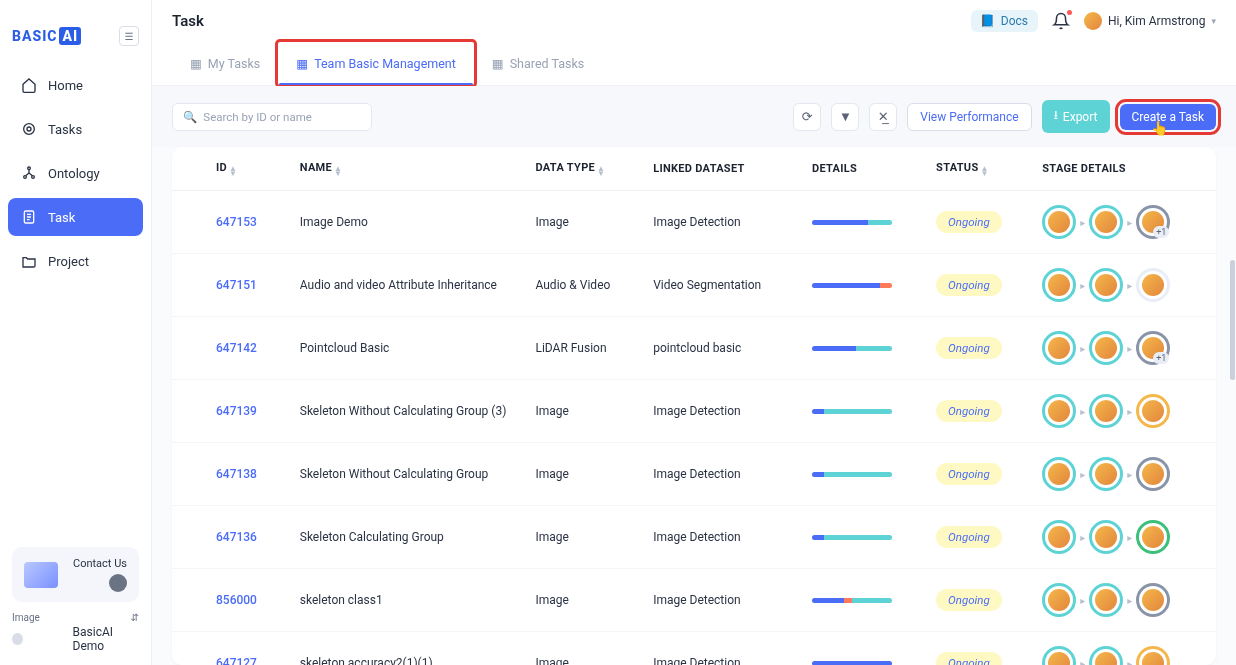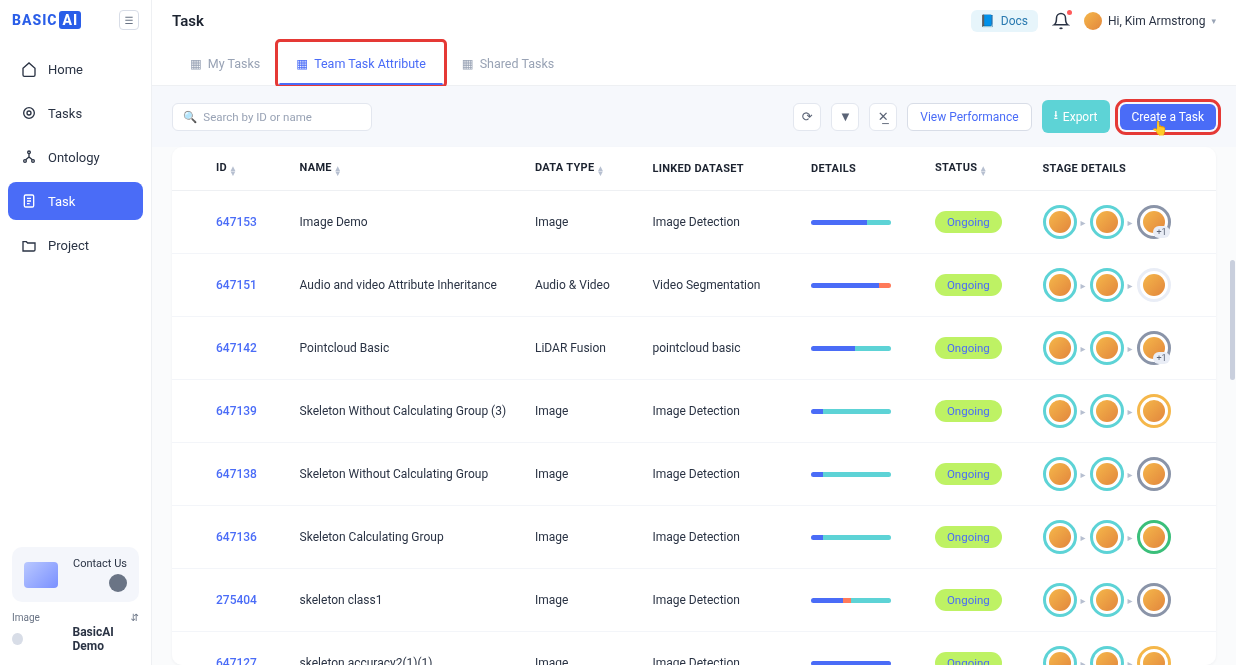--- a/index.html
+++ b/index.html
@@ -1,33 +1,33 @@
 <!DOCTYPE html>
 <html><head>
 <meta charset="utf-8">
 <style>
 * { margin: 0; padding: 0; box-sizing: border-box; font-family: -apple-system, BlinkMacSystemFont, "Segoe UI", Roboto, sans-serif; }
 body { background: #fafbfc; width: 1236px; height: 665px; overflow: hidden; position: relative; }
 .layout { display: flex; height: 100%; }
 .sidebar { width: 152px; background: #fff; border-right: 1px solid #eef0f3; display: flex; flex-direction: column; }
-.logo-row { display: flex; align-items: center; padding: 10px 12px 8px; }
+.logo-row { display: flex; align-items: center; padding: 10px 12px 8px; margin-top: 16px; }
 .logo-text { font-weight: 800; font-size: 14px; letter-spacing: 1px; color: #2a5ee8; }
 .logo-text .ai { background: #2a5ee8; color: #fff; padding: 1px 3px; border-radius: 3px; margin-left: 2px; }
 .collapse-btn { margin-left: auto; width: 20px; height: 20px; border: 1px solid #d8dde7; border-radius: 4px; display: flex; align-items: center; justify-content: center; color: #6a7485; font-size: 10px; cursor: pointer; }
 .nav { padding: 12px 8px; }
 .nav-item { display: flex; align-items: center; padding: 10px 12px; border-radius: 8px; color: #2a3344; font-size: 13px; cursor: pointer; margin-bottom: 6px; }
 .nav-item.active { background: #4a6cf7; color: #fff; }
 .nav-item .icon { width: 18px; height: 18px; margin-right: 10px; display: flex; align-items: center; justify-content: center; }
 .sidebar-bottom { margin-top: auto; padding: 12px; }
 .contact-card { background: #f4f6fb; border-radius: 10px; padding: 10px 12px; display: flex; align-items: center; justify-content: space-between; margin-bottom: 10px; }
 .contact-card .illus { width: 34px; height: 26px; background: linear-gradient(135deg,#b9c8ff,#7a90ff); border-radius: 4px; }
 .contact-card .txt { font-size: 11px; color: #2a3344; text-align: right; }
 .contact-card .bubble { width: 18px; height: 18px; background: #6a7485; border-radius: 50%; margin-top: 4px; margin-left: auto; }
 .team-switch { font-size: 10px; color: #6a7485; }
-.team-switch .name { font-weight: 700; color: #2a3344; font-size: 12px; margin-top: 2px; display: flex; align-items: center; gap: 44px; }
+.team-switch .name { font-weight: 400; color: #2a3344; font-size: 12px; margin-top: 2px; display: flex; align-items: center; gap: 44px; }
 .main { flex: 1; display: flex; flex-direction: column; min-width: 0; }
 .topbar { display: flex; align-items: center; padding: 10px 20px; background: #fff; }
 .page-title { font-size: 15px; font-weight: 600; color: #1c2330; }
 .top-right { margin-left: auto; display: flex; align-items: center; gap: 14px; }
 .docs-btn { background: #e7f5fb; color: #2a7ab0; border-radius: 6px; padding: 4px 10px; font-size: 12px; display: flex; align-items: center; gap: 5px; cursor: pointer; }
 .bell { position: relative; width: 18px; height: 18px; }
 .bell::after { content: ""; position: absolute; top: -2px; right: -2px; width: 5px; height: 5px; background: #ff5a5a; border-radius: 50%; }
 .user-chip { display: flex; align-items: center; gap: 6px; font-size: 12px; color: #2a3344; cursor: pointer; }
 .ava { width: 18px; height: 18px; border-radius: 50%; background: linear-gradient(135deg,#f5b74a,#e2863d); }
 .tabs { display: flex; gap: 0; padding: 0 20px; border-bottom: 1px solid #eef0f3; background: #fff; }
@@ -45,21 +45,21 @@
 .cursor-hand { position: absolute; top: 16px; left: 32px; font-size: 14px; color: #fff; pointer-events: none; }
 .table-wrap { background: #fff; margin: 0 20px; border-radius: 10px; overflow-y: auto; flex: 1; box-shadow: 0 1px 3px rgba(20,30,60,.05); }
 table { width: 100%; border-collapse: collapse; font-size: 12px; }
 thead th { text-align: left; padding: 14px 10px; color: #1c2330; font-weight: 700; font-size: 11px; letter-spacing: .3px; border-bottom: 1px solid #eef0f3; }
 thead th:first-child { padding-left: 44px; }
 tbody td { padding: 14px 10px; border-bottom: 1px solid #f3f5f9; color: #2a3344; vertical-align: middle; }
 tbody td:first-child { padding-left: 44px; }
 .id-link { color: #4a6cf7; font-weight: 500; cursor: pointer; }
 .progress-bar { width: 80px; height: 5px; border-radius: 3px; background: #eef0f3; overflow: hidden; display: flex; }
 .progress-bar .seg { height: 100%; }
-.status-badge { background: #bef264; color: #4a6cf7; border-radius: 12px; padding: 4px 12px; font-size: 11.5px; display: inline-block; }
+.status-badge { background: #fef9c3; color: #4a6cf7; border-radius: 12px; padding: 4px 12px; font-size: 11.5px; display: inline-block; font-style: italic; }
 .stages { display: flex; align-items: center; gap: 4px; }
 .stage-ava { width: 34px; height: 34px; border-radius: 50%; border: 3px solid; display: flex; align-items: center; justify-content: center; background: #fff; position: relative; }
 .stage-ava .inner { width: 22px; height: 22px; border-radius: 50%; background: linear-gradient(135deg,#f5b74a,#e2863d); }
 .stage-sep { color: #b6bfd0; font-size: 10px; }
 .plus-count { position: absolute; right: -2px; bottom: -2px; background: #e9edf6; color: #5b6476; font-size: 9px; border-radius: 8px; padding: 1px 3px; }
 .sort { font-size: 8px; color: #b6bfd0; margin-left: 2px; display: inline-flex; flex-direction: column; line-height: 5px; }
 .scrollbar { position: absolute; right: 1px; top: 260px; width: 5px; height: 120px; background: #c9cfdd; border-radius: 3px; }
 </style>
 </head>
 <body>
@@ -159,21 +159,21 @@
       </div>
     </div>
 
     <div class="tabs" id="tabs">
         <div class="tab">
           <span>▦</span>
           <span>My Tasks</span>
         </div>
         <div class="tab active highlight-box">
           <span>▦</span>
-          <span>Team Task Attribute</span>
+          <span>Team Basic Management</span>
         </div>
         <div class="tab">
           <span>▦</span>
           <span>Shared Tasks</span>
         </div>
       </div>
 
     <div class="controls">
       <div class="search">
         <span>🔍</span>
@@ -396,21 +396,21 @@
                     <div class="inner"></div>
                   </div>
                   <span class="stage-sep">▸</span>
                   <div class="stage-ava" style="border-color:#3bbf7a">
                     <div class="inner"></div>
                   </div>
                 </div>
               </td>
             </tr>
             <tr>
-              <td><span class="id-link">275404</span></td>
+              <td><span class="id-link">856000</span></td>
               <td style="max-width:190px;">skeleton class1</td>
               <td>Image</td>
               <td>Image Detection</td>
               <td>
                 <div class="progress-bar">
                   <div class="seg" style="background:#4a6cf7;width:40%"></div>
                   <div class="seg" style="background:#ff7a5a;width:10%"></div>
                   <div class="seg" style="background:#5dd3d6;width:50%"></div>
                 </div>
               </td>

